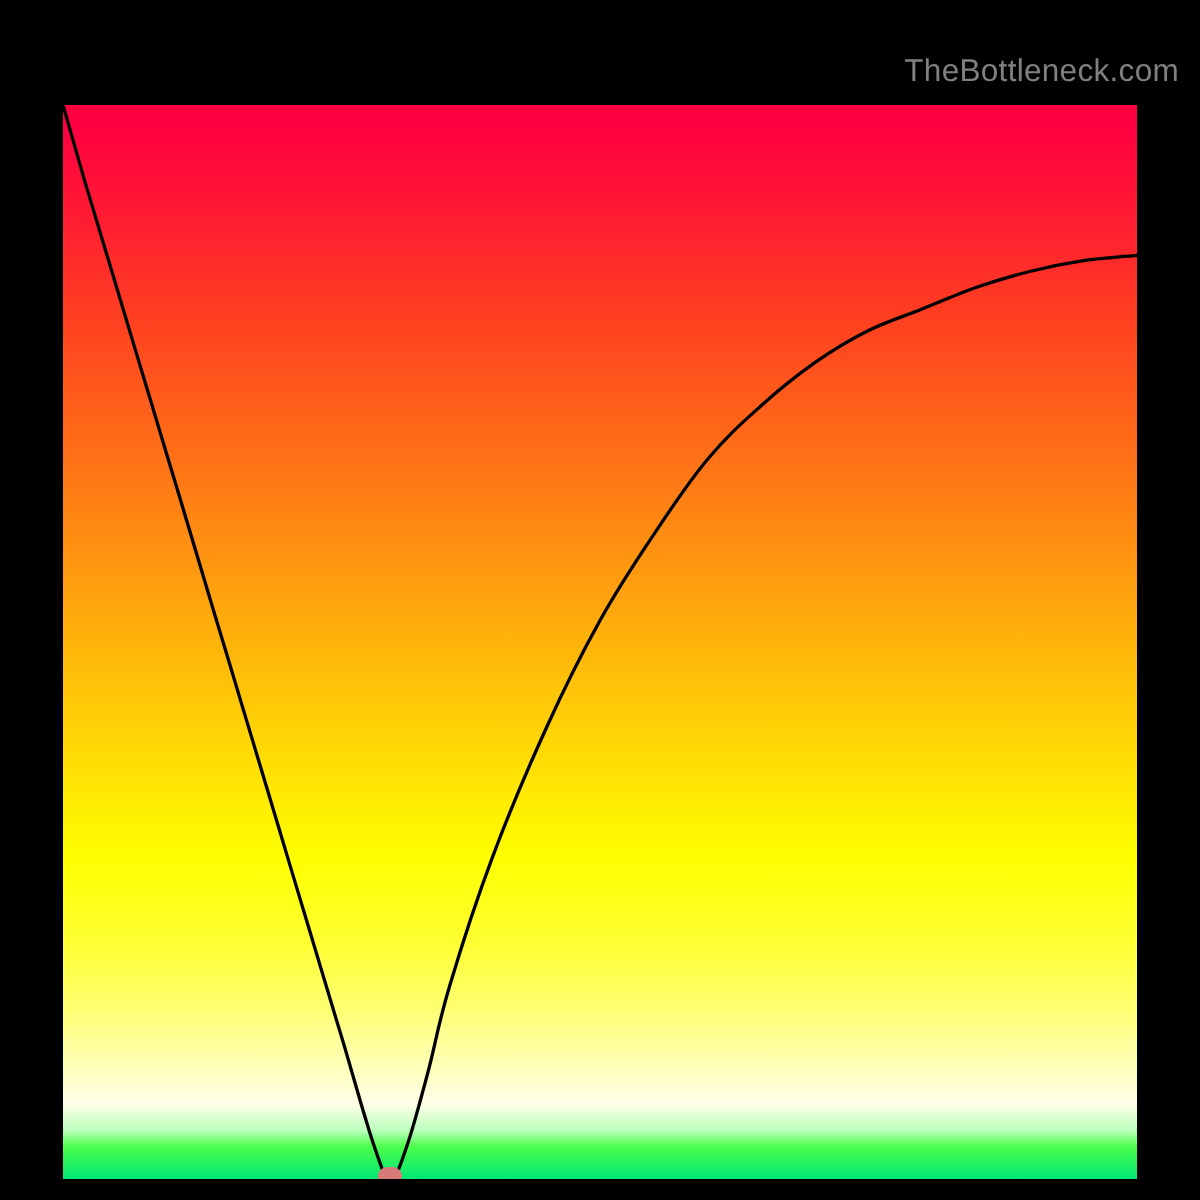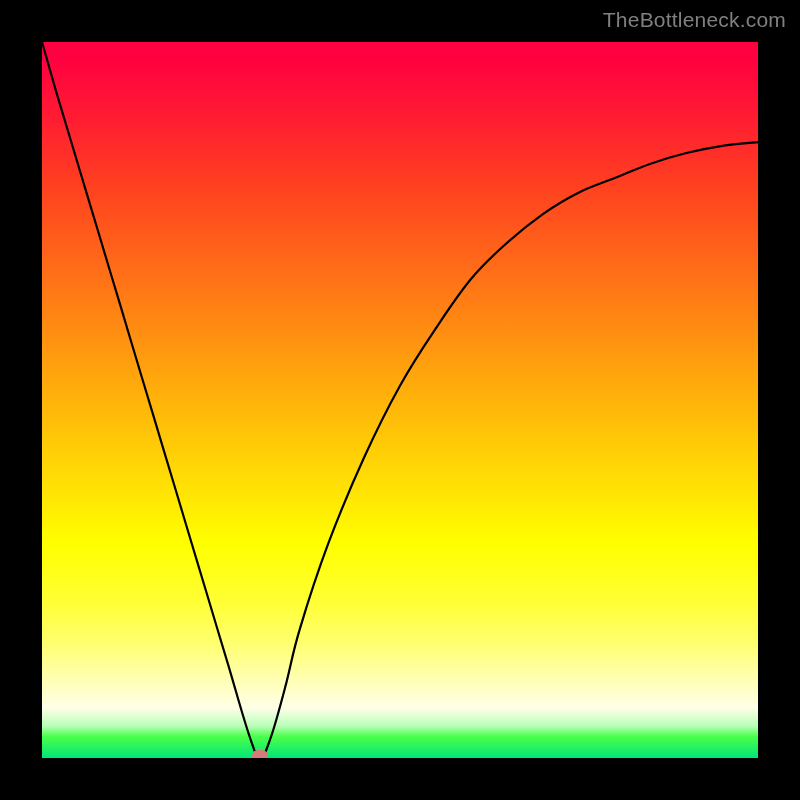--- a/index.html
+++ b/index.html
@@ -10,20 +10,21 @@
     overflow: hidden;
     font-family: Arial, Helvetica, sans-serif;
     background: #000;
   }
   .frame {
     position: relative;
     width: 800px;
     height: 764px;
     background: #000;
     box-sizing: border-box;
+    margin-top: 28px;
   }
   .plot-area {
     position: absolute;
     left: 42px;
     top: 42px;
     width: 716px;
     height: 716px;
     overflow: hidden;
   }
   .gradient-bg {

